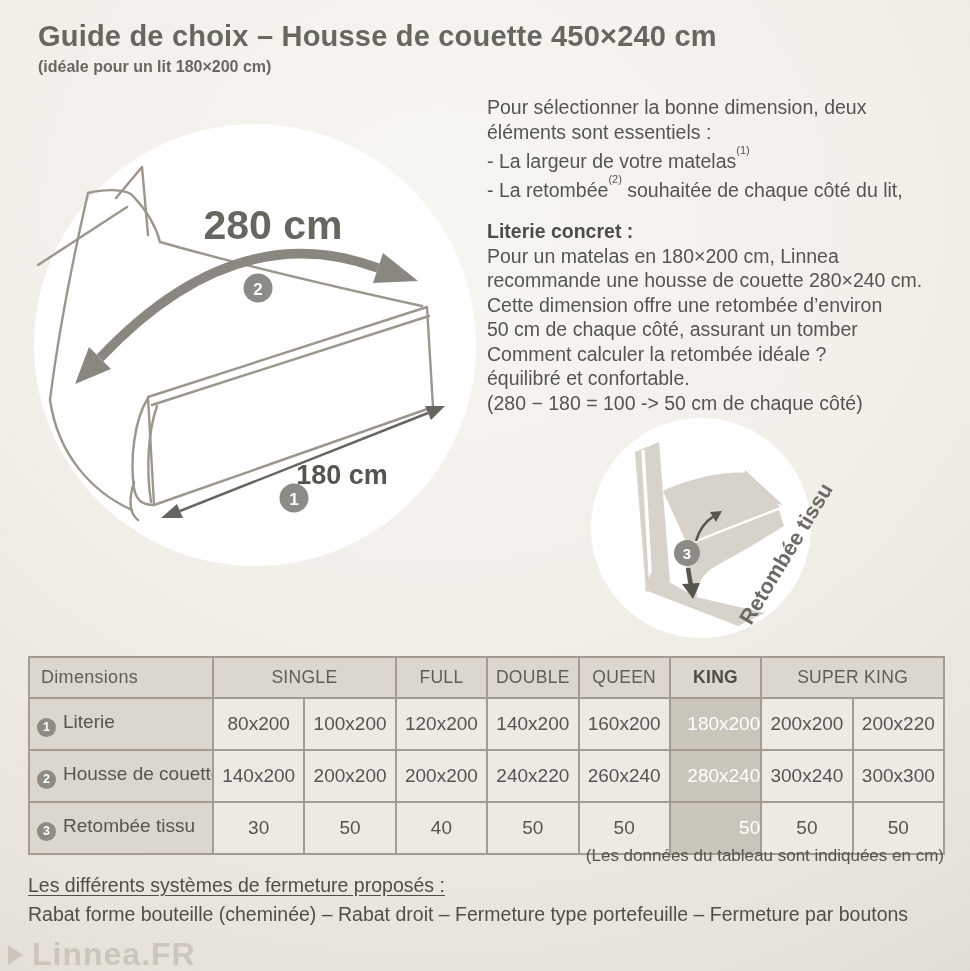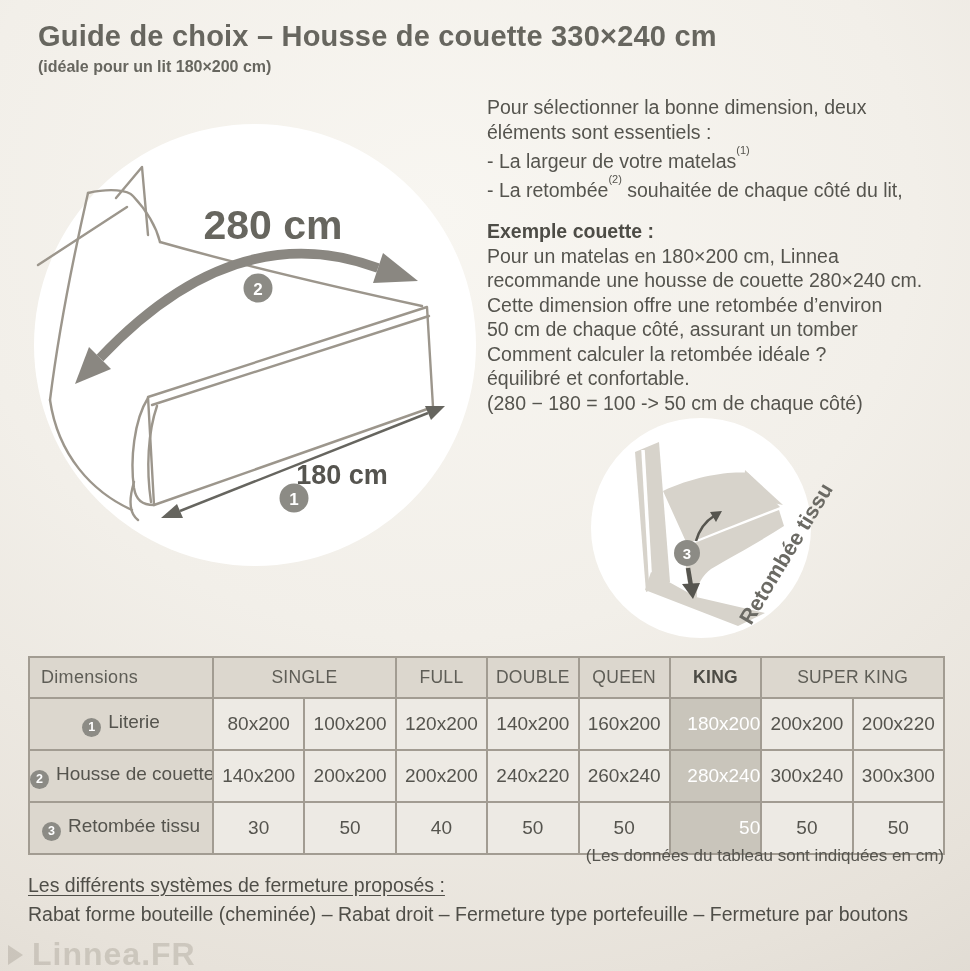--- a/index.html
+++ b/index.html
@@ -45,21 +45,21 @@
     height:41px; background:#dcd7ce; font-weight:normal;
     font-size:17.5px; color:#5e5d56; text-align:center; letter-spacing:.3px;
   }
   .size-table thead th.first { text-align:left; padding-left:11px; font-size:18px; }
   .size-table thead th.king { font-weight:bold; color:#4c4b45; }
   .size-table tbody td {
     height:52px; background:#edeae4; text-align:center;
     font-size:19px; color:#55544e;
   }
   .size-table tbody td.lbl {
-    background:#dcd7ce; text-align:center; padding-left:0; white-space:nowrap;
+    background:#dcd7ce; text-align:left; padding-left:7px; white-space:nowrap;
   }
   .size-table td.hl { background:#c9c5bb; color:#ffffff;text-align:right; }
   .size-table td.hl.b { font-weight:normal; }
   .badge-chip {
     display:inline-flex; width:19px; height:19px; border-radius:50%;
     background:#8c8b85; color:#fff; font-size:12.5px; font-weight:bold;
     align-items:center; justify-content:center; margin-right:7px;
     vertical-align:-3px;
   }
   .table-note {
@@ -85,21 +85,21 @@
     border-left:15px solid rgba(143,135,123,0.30);
     border-top:10px solid transparent;
     border-bottom:10px solid transparent;
   }
 </style>
 </head>
 <body>
 
 <div class="page">
 
-  <div class="title">Guide de choix – Housse de couette 330×240 cm</div>
+  <div class="title">Guide de choix – Housse de couette 450×240 cm</div>
   <div class="subtitle">(idéale pour un lit 180×200 cm)</div>
 
   <svg class="bed-svg" width="450" height="450" viewBox="0 0 450 450">
     <circle cx="225" cy="225" r="221" fill="#ffffff"></circle>
     <g stroke="#9c968c" stroke-width="2.4" fill="none" stroke-linecap="round" stroke-linejoin="round">
       <path d="M86,78 L112,47 L118,115"></path>
       <path d="M8,145 L97,87"></path>
       <path d="M58,73 C80,68 98,70 103,76 C118,92 126,106 130,122"></path>
       <path d="M130,122 C200,142 310,168 392,186"></path>
       <path d="M58,73 C45,130 30,200 20,280"></path>
@@ -133,21 +133,21 @@
   </svg>
 
   <div class="right-col intro">
     <div class="line">Pour sélectionner la bonne dimension, deux</div>
     <div class="line">éléments sont essentiels :</div>
     <div class="line"><span>- La largeur de votre matelas</span><sup>(1)</sup></div>
     <div class="line"><span>- La retombée</span><sup>(2)</sup><span> souhaitée de chaque côté du lit,</span></div>
   </div>
 
   <div class="right-col example">
-    <div class="line heading">Exemple couette :</div>
+    <div class="line heading">Literie concret :</div>
     <div class="line">Pour un matelas en 180×200 cm, Linnea</div>
     <div class="line">recommande une housse de couette 280×240 cm.</div>
     <div class="line">Cette dimension offre une retombée d’environ</div>
     <div class="line">50 cm de chaque côté, assurant un tomber</div>
     <div class="line">Comment calculer la retombée idéale ?</div>
     <div class="line">équilibré et confortable.</div>
     <div class="line">(280 − 180 = 100  -&gt; 50 cm de chaque côté)</div>
   </div>
 
   <svg class="ret-svg" width="290" height="250" viewBox="0 0 290 250">

